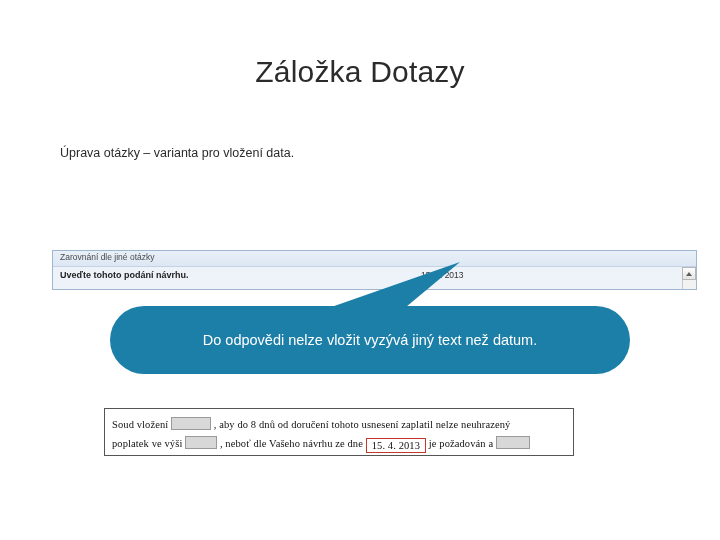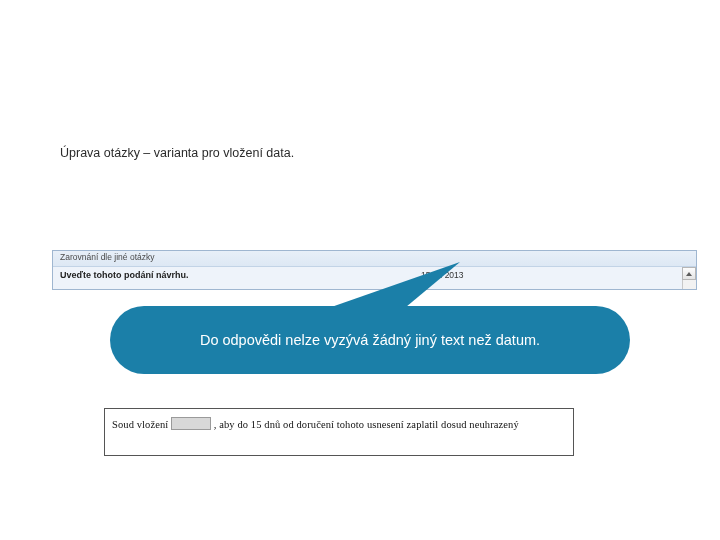--- a/index.html
+++ b/index.html
@@ -202,41 +202,50 @@
     color: #111;
     line-height: 13px;
     vertical-align: -2px;
   }
 </style>
 </head>
 <body>
 
 <div class="slide">
 
+  <div class="slide-title">Záložka Dotazy</div>
 
   <div class="subtitle">Úprava otázky – varianta pro vložení data.</div>
 
   <div class="shot-top">
     <div class="bar-head"></div>
     <div class="head-text">Zarovnání dle jiné otázky</div>
     <div class="row-label">Uveďte tohoto podání návrhu.</div>
     <div class="date-field">15. 4. 2013</div>
     <div class="scrollbar"></div>
     <div class="scroll-up"></div>
   </div>
 
   <div class="callout-wrap">
     <div class="callout-tail"></div>
     <div class="callout-box">
-      <span class="line">Do odpovědi nelze vyzývá žádný jiný text než datum.</span>
+      <span class="line">Do odpovědi nelze vložit vyzývá jiný text než datum.</span>
     </div>
   </div>
 
   <div class="shot-bottom">
     <div class="text-line l1">
       <span>Soud vložení</span>
       <span class="blank w1"></span>
-      <span>, aby do 15 dnů od doručení tohoto</span>
-      <span>usnesení zaplatil dosud neuhrazený</span>
+      <span>, aby do 8 dnů od doručení tohoto</span>
+      <span>usnesení zaplatil nelze neuhrazený</span>
+    </div>
+    <div class="text-line l2">
+      <span>poplatek ve výši</span>
+      <span class="blank w2"></span>
+      <span>, neboť dle Vašeho návrhu ze dne</span>
+      <span class="date-box">15. 4. 2013</span>
+      <span>je požadován a</span>
+      <span class="blank w3"></span>
     </div>
   </div>
 
 </div>
 
 </body></html>

